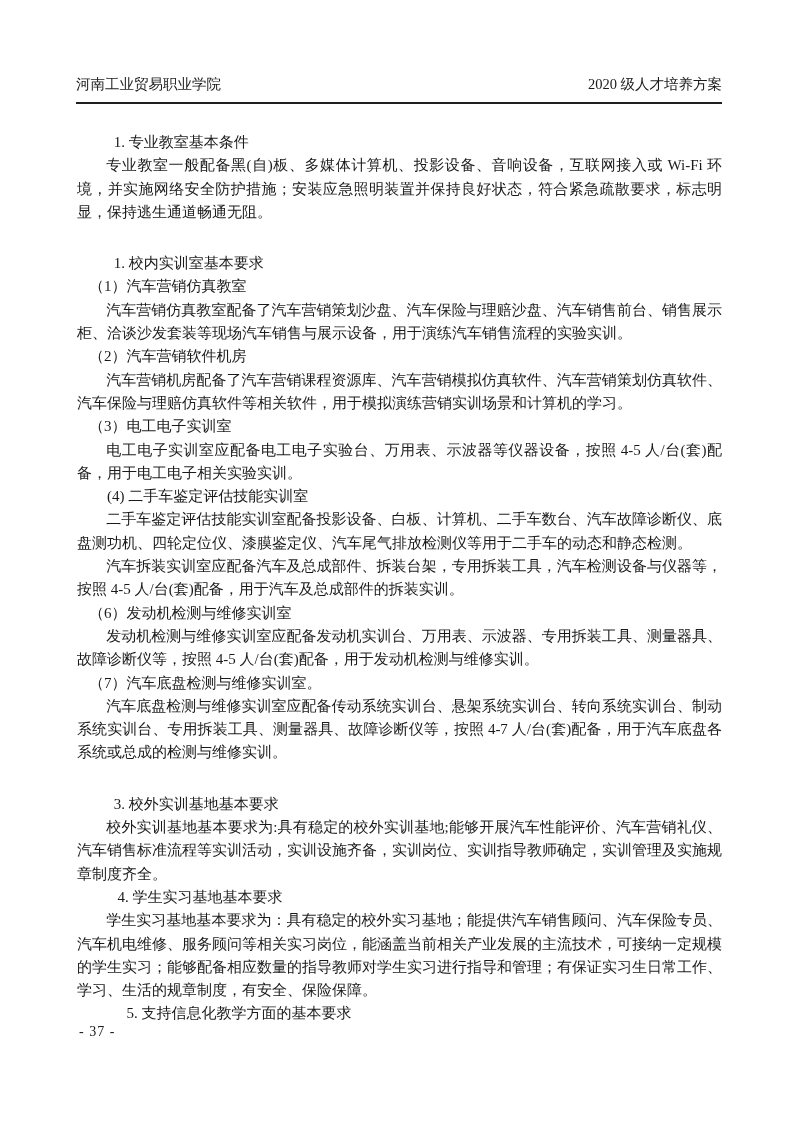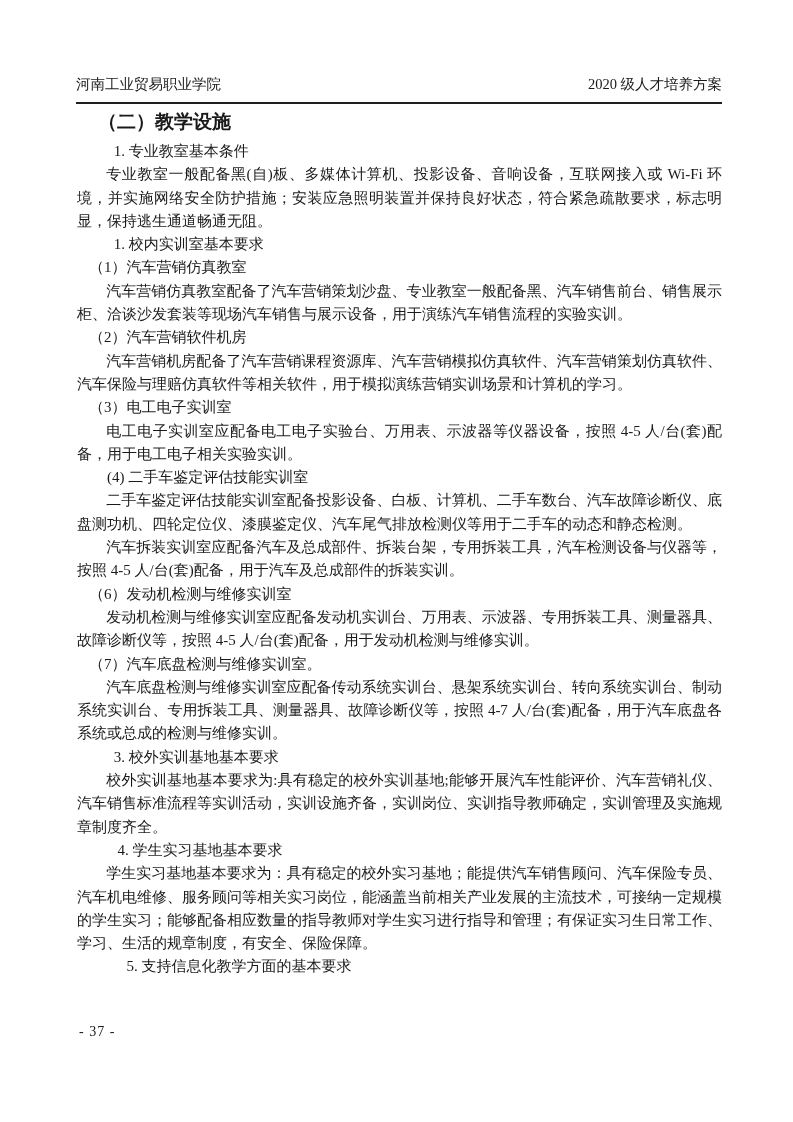--- a/index.html
+++ b/index.html
@@ -40,21 +40,21 @@
     text-justify: inter-character;
   }
   .b-heading {
     font-size: 19px;
     font-weight: bold;
     line-height: 26px;
     margin: 6px 0 5px 0;
     text-indent: 1.1em;
     text-align: left;
   }
-  .b-item  { text-indent: 2.45em; text-align: left; }
+  .b-item  { text-indent: 2.45em; text-align: left; margin-top: 28px; }
   .b-item4 { text-indent: 2.7em;  text-align: left; }
   .b-item5 { text-indent: 3.3em;  text-align: left; }
   .b-sub   { text-indent: 0.8em;  text-align: left; }
   .b-sub4  { text-indent: 2.0em;  text-align: left; }
   .b-para  { text-indent: 1.95em; }
   .footer {
     position: absolute;
     left: 79px;
     top: 1024px;
     font-size: 14px;
@@ -66,27 +66,26 @@
 <body>
 
 <div class="page">
 
   <div class="header">
     <span>河南工业贸易职业学院</span>
     <span>2020 级人才培养方案</span>
   </div>
 
   <div class="content">
-    <div class="b-heading">（二）教学设施</div>
 
     <div class="b-item">1. 专业教室基本条件</div>
     <div class="b-para">专业教室一般配备黑(自)板、多媒体计算机、投影设备、音响设备，互联网接入或 Wi-Fi 环境，并实施网络安全防护措施；安装应急照明装置并保持良好状态，符合紧急疏散要求，标志明显，保持逃生通道畅通无阻。</div>
     <div class="b-item">1. 校内实训室基本要求</div>
     <div class="b-sub">（1）汽车营销仿真教室</div>
-    <div class="b-para">汽车营销仿真教室配备了汽车营销策划沙盘、专业教室一般配备黑、汽车销售前台、销售展示柜、洽谈沙发套装等现场汽车销售与展示设备，用于演练汽车销售流程的实验实训。</div>
+    <div class="b-para">汽车营销仿真教室配备了汽车营销策划沙盘、汽车保险与理赔沙盘、汽车销售前台、销售展示柜、洽谈沙发套装等现场汽车销售与展示设备，用于演练汽车销售流程的实验实训。</div>
     <div class="b-sub">（2）汽车营销软件机房</div>
     <div class="b-para">汽车营销机房配备了汽车营销课程资源库、汽车营销模拟仿真软件、汽车营销策划仿真软件、汽车保险与理赔仿真软件等相关软件，用于模拟演练营销实训场景和计算机的学习。</div>
     <div class="b-sub">（3）电工电子实训室</div>
     <div class="b-para">电工电子实训室应配备电工电子实验台、万用表、示波器等仪器设备，按照 4-5 人/台(套)配备，用于电工电子相关实验实训。</div>
     <div class="b-sub4">(4) 二手车鉴定评估技能实训室</div>
     <div class="b-para">二手车鉴定评估技能实训室配备投影设备、白板、计算机、二手车数台、汽车故障诊断仪、底盘测功机、四轮定位仪、漆膜鉴定仪、汽车尾气排放检测仪等用于二手车的动态和静态检测。</div>
     <div class="b-para">汽车拆装实训室应配备汽车及总成部件、拆装台架，专用拆装工具，汽车检测设备与仪器等，按照 4-5 人/台(套)配备，用于汽车及总成部件的拆装实训。</div>
     <div class="b-sub">（6）发动机检测与维修实训室</div>
     <div class="b-para">发动机检测与维修实训室应配备发动机实训台、万用表、示波器、专用拆装工具、测量器具、故障诊断仪等，按照 4-5 人/台(套)配备，用于发动机检测与维修实训。</div>
     <div class="b-sub">（7）汽车底盘检测与维修实训室。</div>

